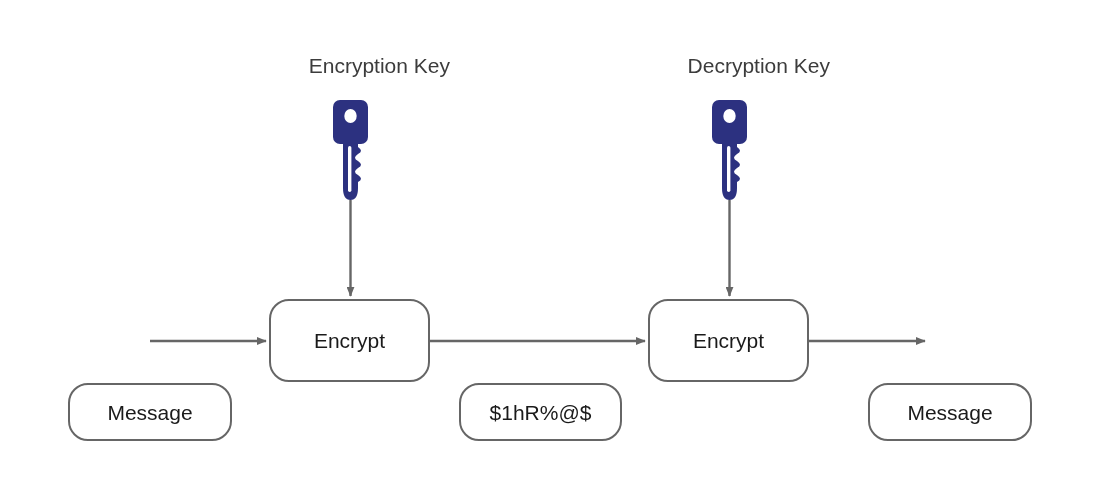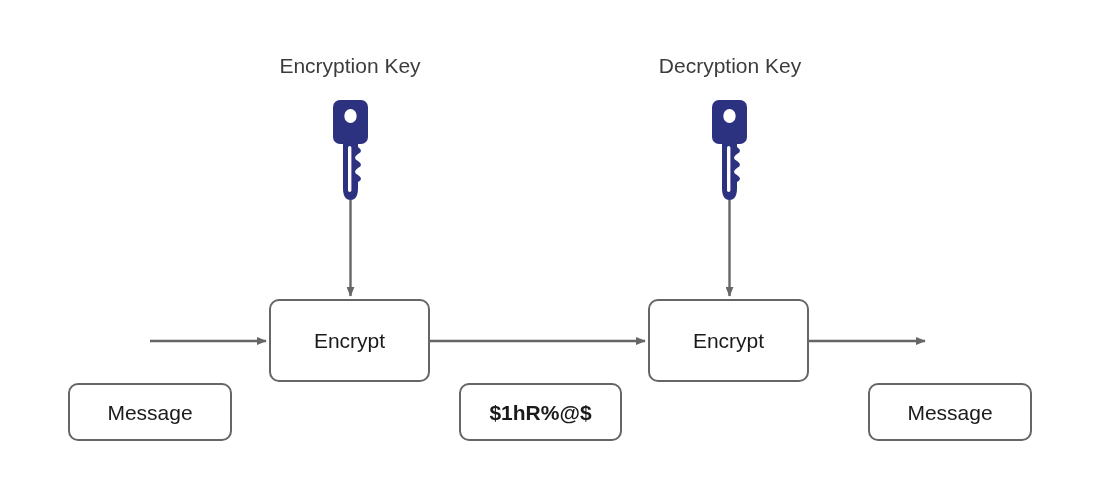--- a/index.html
+++ b/index.html
@@ -22,43 +22,43 @@
     left: 0;
     top: 0;
     width: 1100px;
     height: 484px;
   }
   .node-box {
     position: absolute;
     box-sizing: border-box;
     background: #ffffff;
     border: 2px solid #666666;
-    border-radius: 10px;
+    border-radius: 20px;
     display: flex;
     align-items: center;
     justify-content: center;
     color: #1a1a1a;
     font-family: "Liberation Sans", sans-serif;
     font-size: 21px;
     line-height: 1;
     white-space: nowrap;
   }
   .caption {
     position: absolute;
     color: #3c3c3c;
     font-family: "Liberation Sans", sans-serif;
     font-size: 21px;
     line-height: 1;
     white-space: nowrap;
-    text-align: center;
+    text-align: right;
   }
   #box-encrypt { left: 269px; top: 299px; width: 161px; height: 83px; }
   #box-decrypt { left: 648px; top: 299px; width: 161px; height: 83px; }
   #box-message-in { left: 68px; top: 383px; width: 164px; height: 58px; }
-  #box-ciphertext { left: 459px; top: 383px; width: 163px; height: 58px; font-weight: bold; }
+  #box-ciphertext { left: 459px; top: 383px; width: 163px; height: 58px; }
   #box-message-out { left: 868px; top: 383px; width: 164px; height: 58px; }
   #caption-encryption-key { left: 250px; top: 55px; width: 200px; }
   #caption-decryption-key { left: 630px; top: 55px; width: 200px; }
 </style>
 </head>
 <body>
 
 <div id="canvas">
 
   <svg id="diagram-svg" viewBox="0 0 1100 484">

